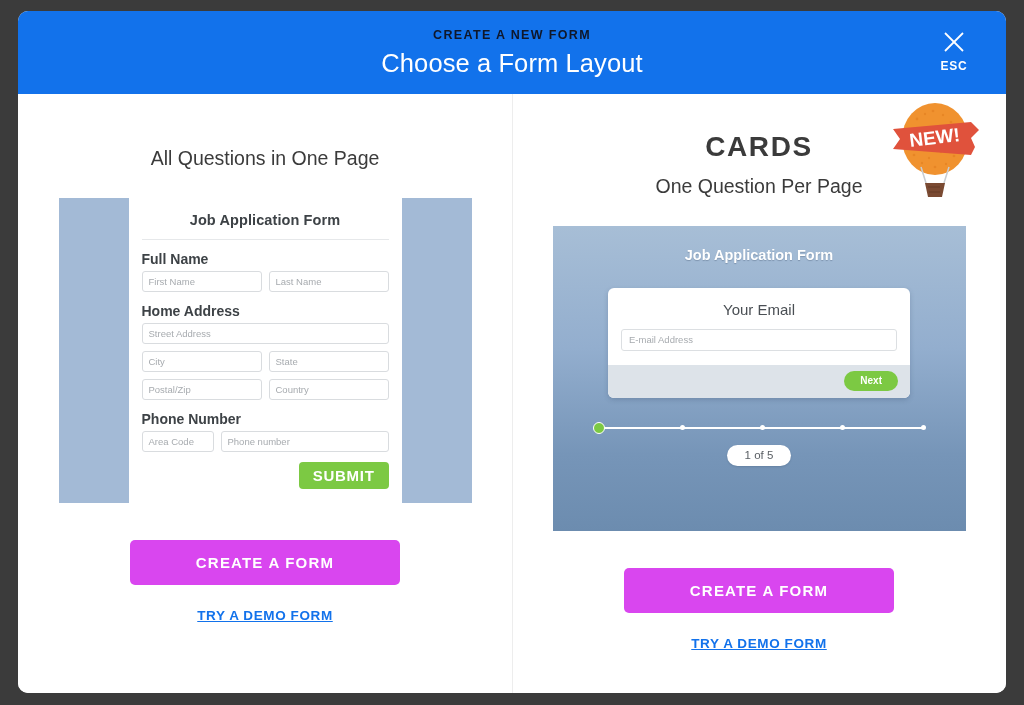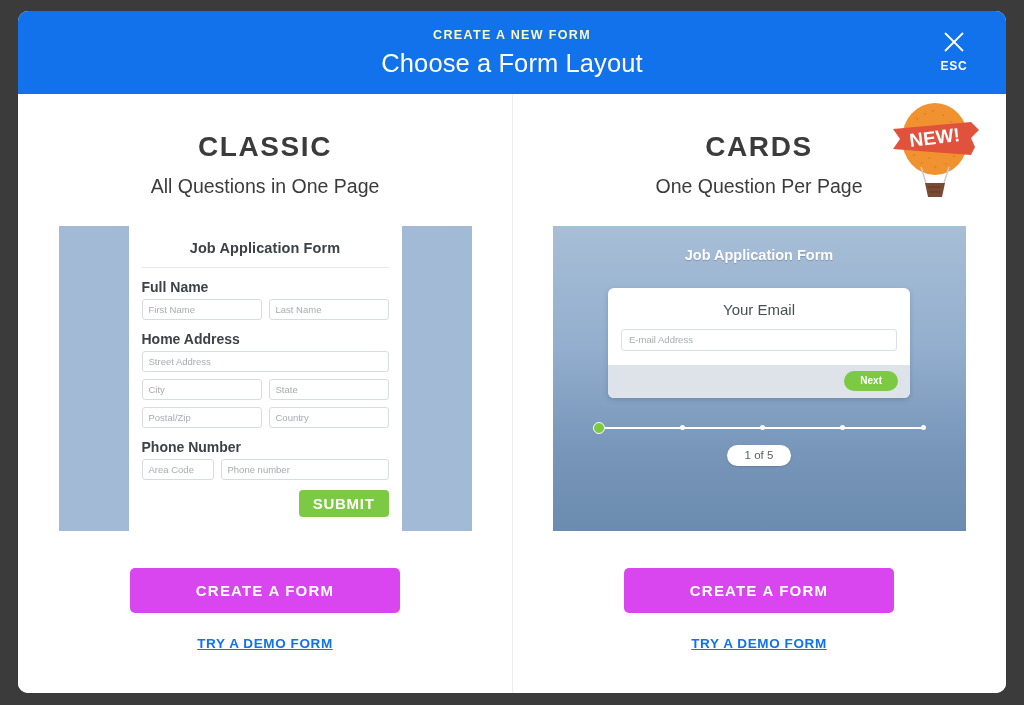--- a/index.html
+++ b/index.html
@@ -32,21 +32,21 @@
     position: relative;
     height: 83px;
     background: #1272eb;
     flex: 0 0 83px;
     display: flex;
     flex-direction: column;
     align-items: center;
     justify-content: center;
   }
   .header-eyebrow {
-    color: #fef9c3;
+    color: #0f172a;
     font-size: 12.5px;
     letter-spacing: 1.35px;
     font-weight: 600;
     text-transform: uppercase;
     line-height: 1;
     margin-bottom: 9px;
   }
   .header-title {
     color: #ffffff;
     font-size: 25.5px;
@@ -350,21 +350,20 @@
         <line x1="21" y1="3" x2="3" y2="21" stroke="#ffffff" stroke-width="1.8"></line>
       </svg>
       <span class="esc-label">ESC</span>
     </div>
   </div>
 
   <div class="body">
     <div class="divider"></div>
 
     <div class="panel">
-      <div class="panel-title">CLASSIC</div>
       <div class="panel-subtitle">All Questions in One Page</div>
 
       <div class="mockup-wrap">
         <div class="classic-frame">
           <div class="classic-sheet">
             <div class="classic-sheet-title">Job Application Form</div>
 
             <div class="field-label">Full Name</div>
             <div class="field-row">
               <div class="inp half">First Name</div>

